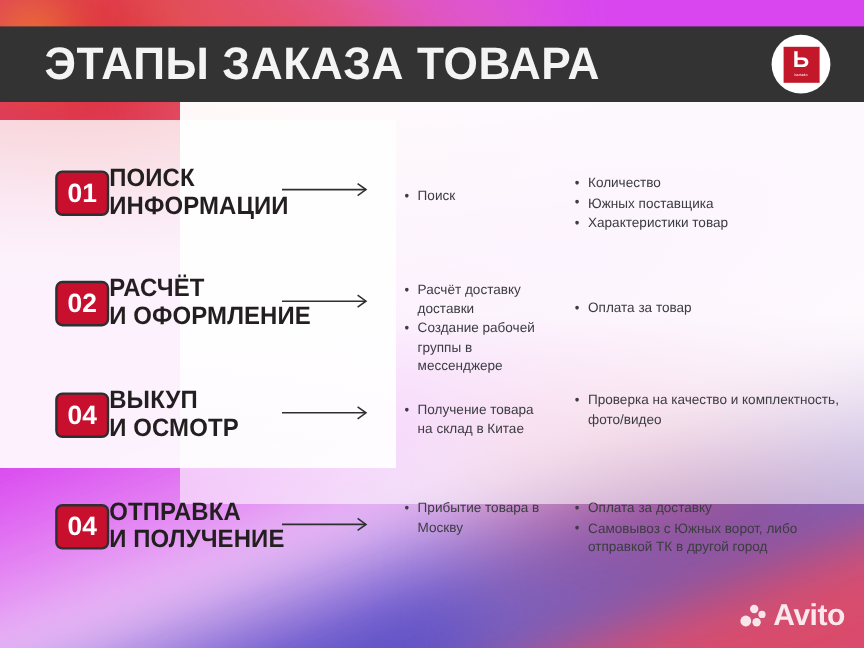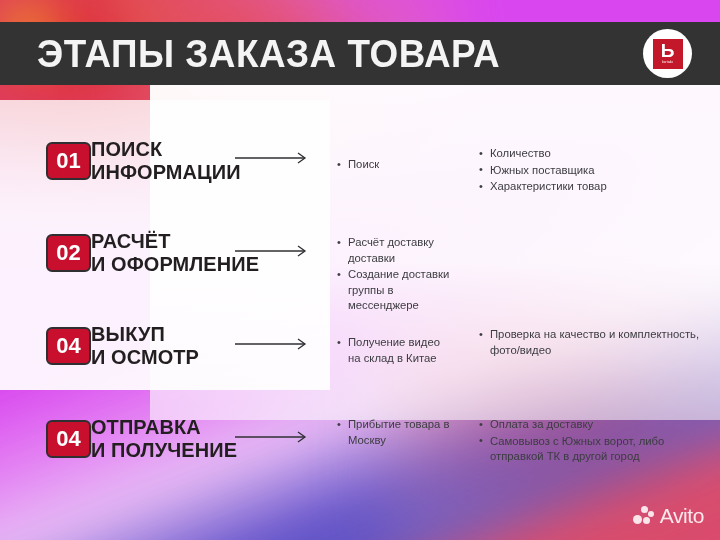--- a/index.html
+++ b/index.html
@@ -289,22 +289,22 @@
     border-radius: 50%;
     background: rgba(255,255,255,0.93);
   }
   .wm-dots i.d1 { width: 9px;  height: 9px;  left: 0;   top: 9px; }
   .wm-dots i.d2 { width: 7px;  height: 7px;  left: 8px; top: 0; }
   .wm-dots i.d3 { width: 6px;  height: 6px;  left: 15px;top: 5px; }
   .wm-dots i.d4 { width: 7px;  height: 7px;  left: 10px;top: 11px; }
   .wm-text {
     color: rgba(255,255,255,0.95);
     font-family: "Liberation Sans", sans-serif;
-    font-weight: 400;
-    font-size: 21px;
+    font-weight: 700;
+    font-size: 25px;
     line-height: 1;
     letter-spacing: -0.4px;
   }
 </style>
 </head>
 <body>
 
 <div id="poster">
 
   <div class="bg-layer">
@@ -366,42 +366,47 @@
       </div>
       <div class="arrow">
         <svg width="78" height="14" viewBox="0 0 78 14" aria-hidden="true">
           <line x1="0" y1="7" x2="70" y2="7" stroke="#2f2f33" stroke-width="1.3"></line>
           <polyline points="63,2 70,7 63,12" fill="none" stroke="#2f2f33" stroke-width="1.3"></polyline>
         </svg>
       </div>
       <div class="bul-col col-a">
         <ul class="bullets">
           <li>Расчёт доставку доставки</li>
-          <li>Создание доставки группы в мессенджере</li>
+          <li>Создание рабочей группы в мессенджере</li>
+        </ul>
+      </div>
+      <div class="bul-col col-b">
+        <ul class="bullets">
+          <li>Оплата за товар</li>
         </ul>
       </div>
     </div>
 
     <div class="row row-3">
       <div class="step-head">
         <div class="num-badge">04</div>
         <div class="step-title">
           <div>ВЫКУП</div>
           <div>И ОСМОТР</div>
         </div>
       </div>
       <div class="arrow">
         <svg width="78" height="14" viewBox="0 0 78 14" aria-hidden="true">
           <line x1="0" y1="7" x2="70" y2="7" stroke="#2f2f33" stroke-width="1.3"></line>
           <polyline points="63,2 70,7 63,12" fill="none" stroke="#2f2f33" stroke-width="1.3"></polyline>
         </svg>
       </div>
       <div class="bul-col col-a">
         <ul class="bullets">
-          <li>Получение видео на склад в Китае</li>
+          <li>Получение товара на склад в Китае</li>
         </ul>
       </div>
       <div class="bul-col col-b">
         <ul class="bullets">
           <li>Проверка на качество и комплектность, фото/видео</li>
         </ul>
       </div>
     </div>
 
     <div class="row row-4">

